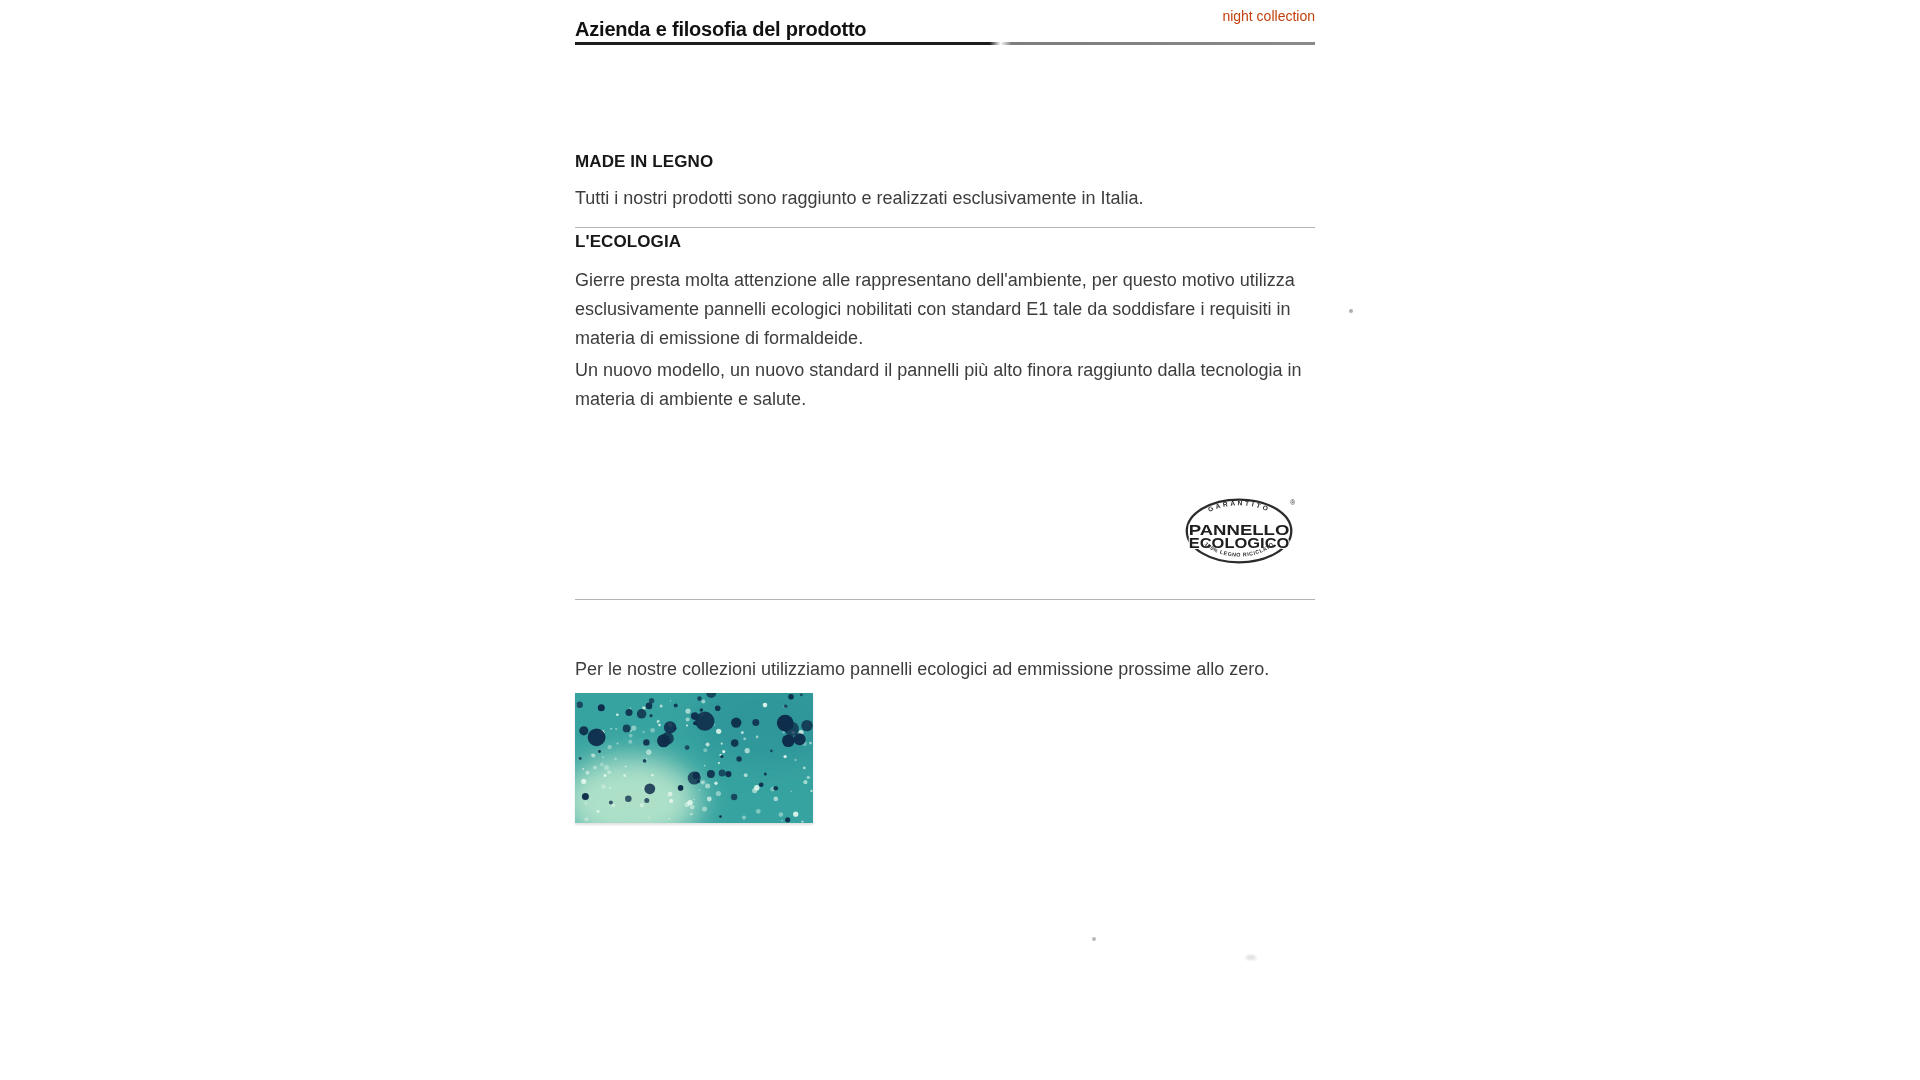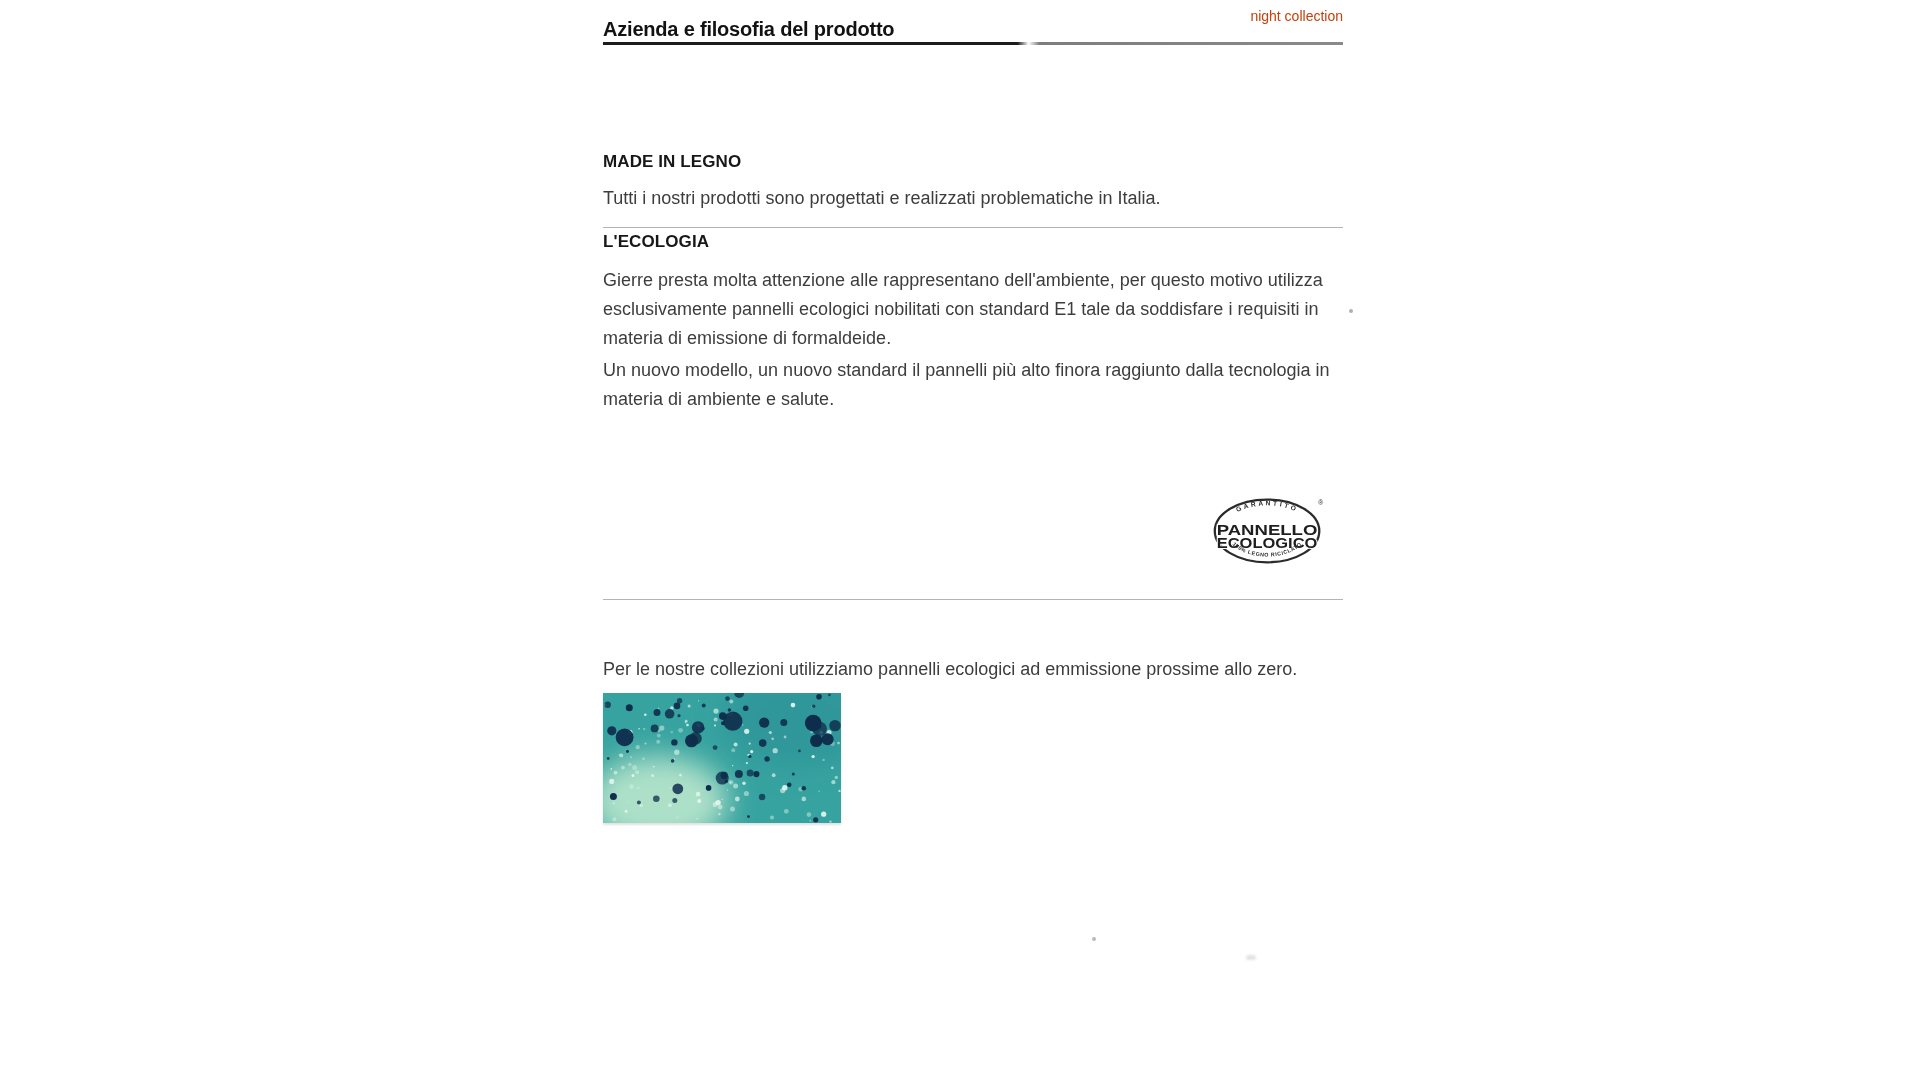--- a/index.html
+++ b/index.html
@@ -6,21 +6,21 @@
   html, body {
     margin: 0; padding: 0;
     width: 1920px; height: 1080px;
     background: #ffffff;
     font-family: "Liberation Sans", "DejaVu Sans", sans-serif;
     overflow: hidden;
   }
   .page {
     position: absolute;
     left: 575px; top: 0;
-    width: 740px; height: 1080px; margin-left: 28px;
+    width: 740px; height: 1080px;
   }
   
   .page-header {
     position: absolute; top: 0; left: 0; right: 0; height: 42px;
     display: flex; justify-content: space-between; align-items: flex-end;
   }
   .page-title {
     margin: 0; padding-bottom: 1px;
     font-size: 20px; font-weight: 700; letter-spacing: -0.2px;
     color: #121212;
@@ -86,21 +86,21 @@
 <div class="page">
 
   <header class="page-header">
     <h1 class="page-title">Azienda e filosofia del prodotto</h1>
     <span class="collection-label">night collection</span>
   </header>
   <div class="rule-header"></div>
 
   <section class="sec" id="sec-made-in-italy">
     <h2>MADE IN LEGNO</h2>
-    <p class="body-text">Tutti i nostri prodotti sono progettati e realizzati problematiche in Italia.</p>
+    <p class="body-text">Tutti i nostri prodotti sono raggiunto e realizzati esclusivamente in Italia.</p>
   </section>
 
   <div class="rule-light" id="rule-1"></div>
 
   <section class="sec" id="sec-ecologia">
     <h2>L'ECOLOGIA</h2>
     <p class="body-text">Gierre presta molta attenzione alle rappresentano dell'ambiente, per questo motivo utilizza esclusivamente pannelli ecologici nobilitati con standard E1 tale da soddisfare i requisiti in materia di emissione di formaldeide.</p>
     <p class="body-text">Un nuovo modello, un nuovo standard il pannelli più alto finora raggiunto dalla tecnologia in materia di ambiente e salute.</p>
   </section>
 

